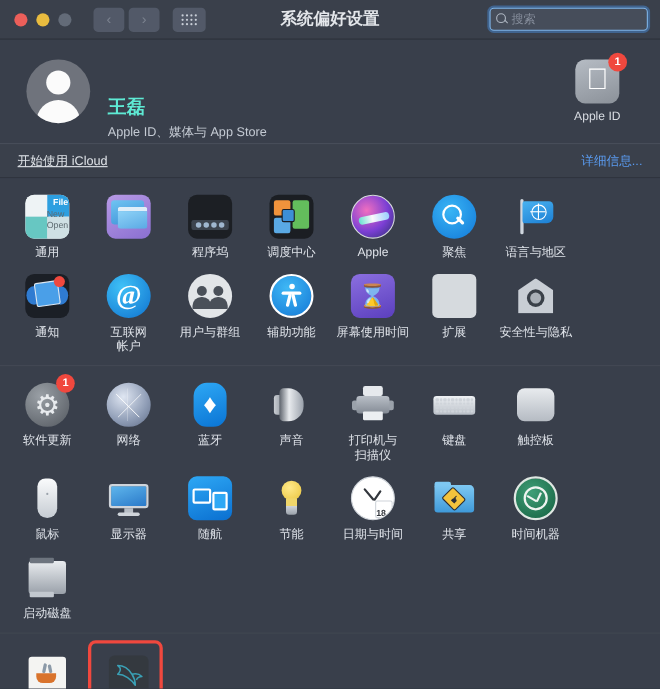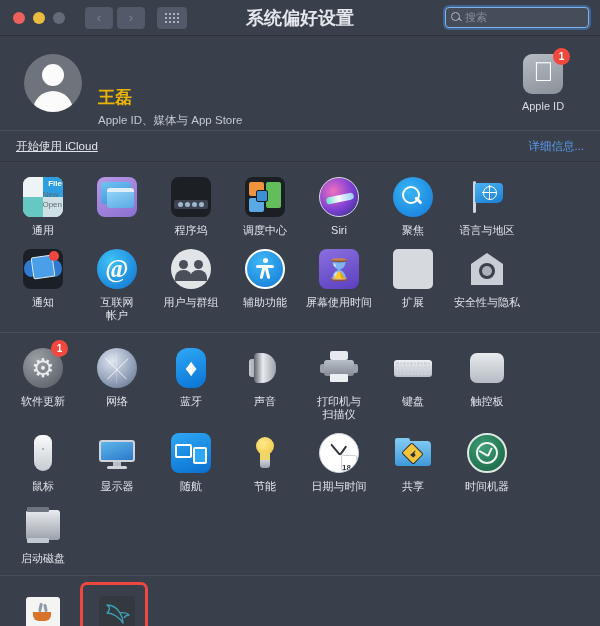--- a/index.html
+++ b/index.html
@@ -42,21 +42,21 @@
   .gridbtn {
     width: 30px; height: 22px; margin-left: 12px;
     background: #525968; border-radius: 4px;
     display: flex; align-items: center; justify-content: center;
   }
   .dotgrid { display: grid; grid-template-columns: repeat(4, 2px); gap: 2px; }
   .dotgrid i { width: 2px; height: 2px; background: #c9cfd8; display: block; border-radius: 50%; }
 
   .win-title {
     position: absolute; left: 0; right: 0; text-align: center;
-    font-size: 18px; color: #e3e6ea; font-weight: bold;
+    font-size: 15px; color: #e3e6ea; font-weight: bold;
     pointer-events: none;
   }
   .searchwrap {
     margin-left: auto; margin-right: 11px;
     position: relative; z-index: 2;
   }
   .searchbox {
     width: 144px; height: 21px;
     background: #464d5a;
     border: 1px solid #7fb4e8;
@@ -91,21 +91,21 @@
   }
   .avatar .head {
     position: absolute; width: 22px; height: 22px; border-radius: 50%;
     background: #fbfbfb; left: 18px; top: 10px;
   }
   .avatar .body {
     position: absolute; width: 40px; height: 26px; border-radius: 20px 20px 0 0;
     background: #fbfbfb; left: 9px; top: 37px;
   }
   .profile-text { margin-left: 16px; }
-  .profile-name { font-size: 17px; color: #eab308; font-weight: bold; margin-bottom: 4px; margin-top: 48px; }
+  .profile-name { font-size: 17px; color: #5eead4; font-weight: bold; margin-bottom: 4px; margin-top: 48px; }
   .profile-sub { font-size: 11.5px; color: #c4cad3; }
 
   .appleid-cell {
     margin-left: auto; width: 74px;
     display: flex; flex-direction: column; align-items: center;
     margin-right: 4px;
   }
   .appleid-icon {
     width: 40px; height: 40px; border-radius: 9px;
     background: linear-gradient(160deg,#b6bcc4,#8b9199);
@@ -460,21 +460,21 @@
           </div>
           <div class="lbl">调度中心</div>
         </div>
 
         <div class="cell">
           <div class="ic">
             <div class="circ ic-siri">
                 <span class="wv"></span>
               </div>
           </div>
-          <div class="lbl">Siri</div>
+          <div class="lbl">Apple</div>
         </div>
 
         <div class="cell">
           <div class="ic">
             <div class="circ ic-spot">
                 <span class="mg"></span>
               </div>
           </div>
           <div class="lbl">聚焦</div>
         </div>

